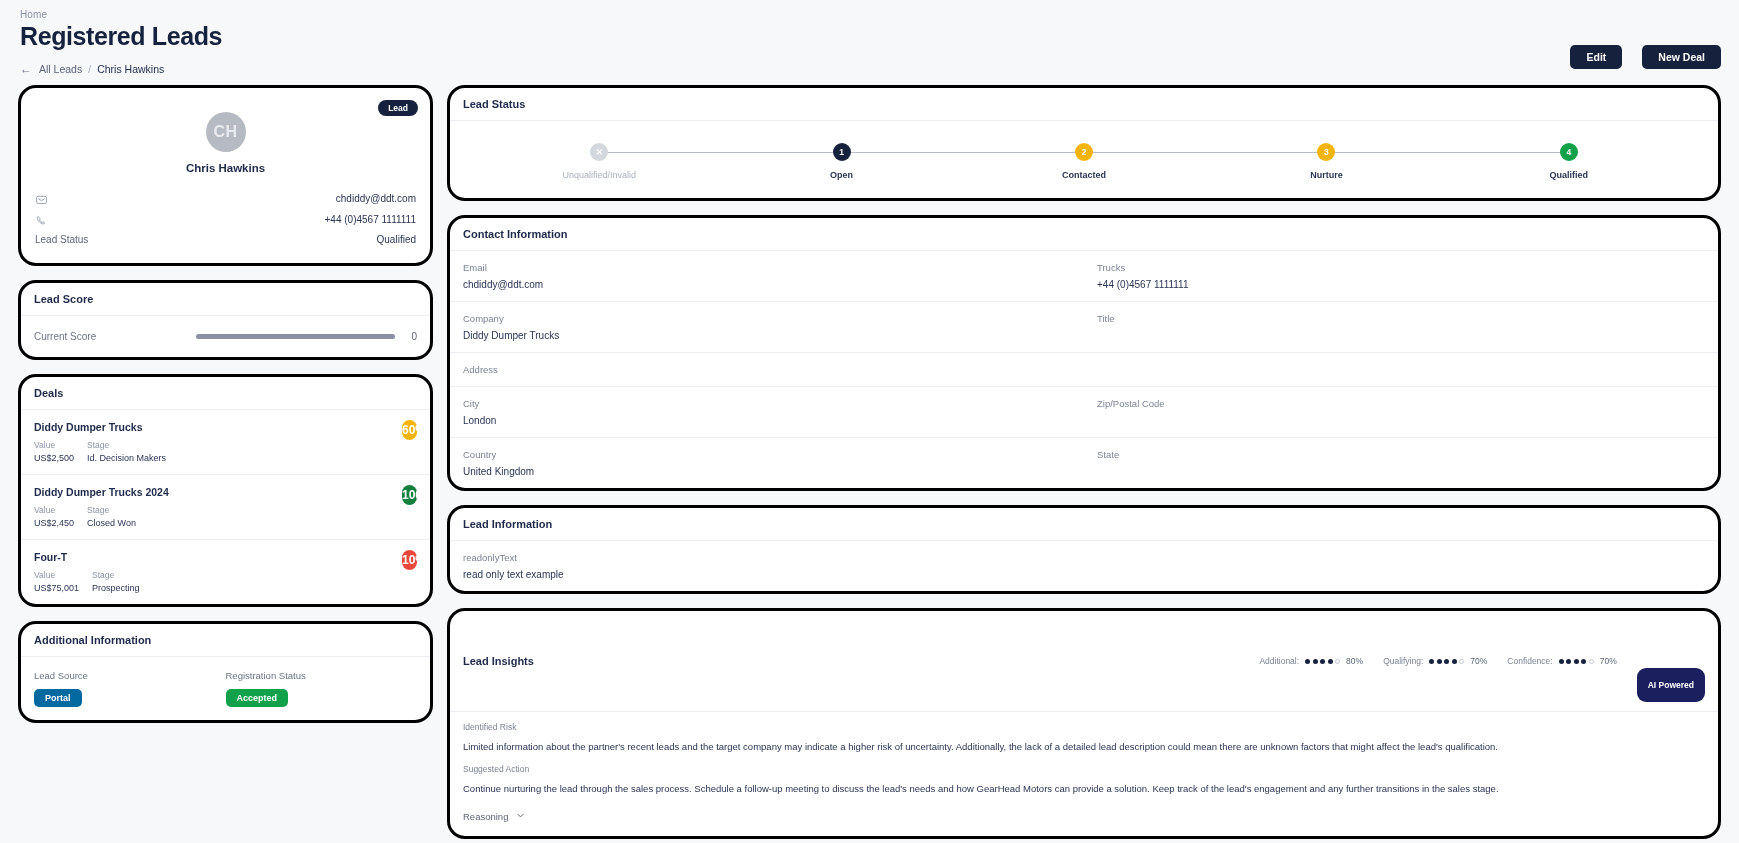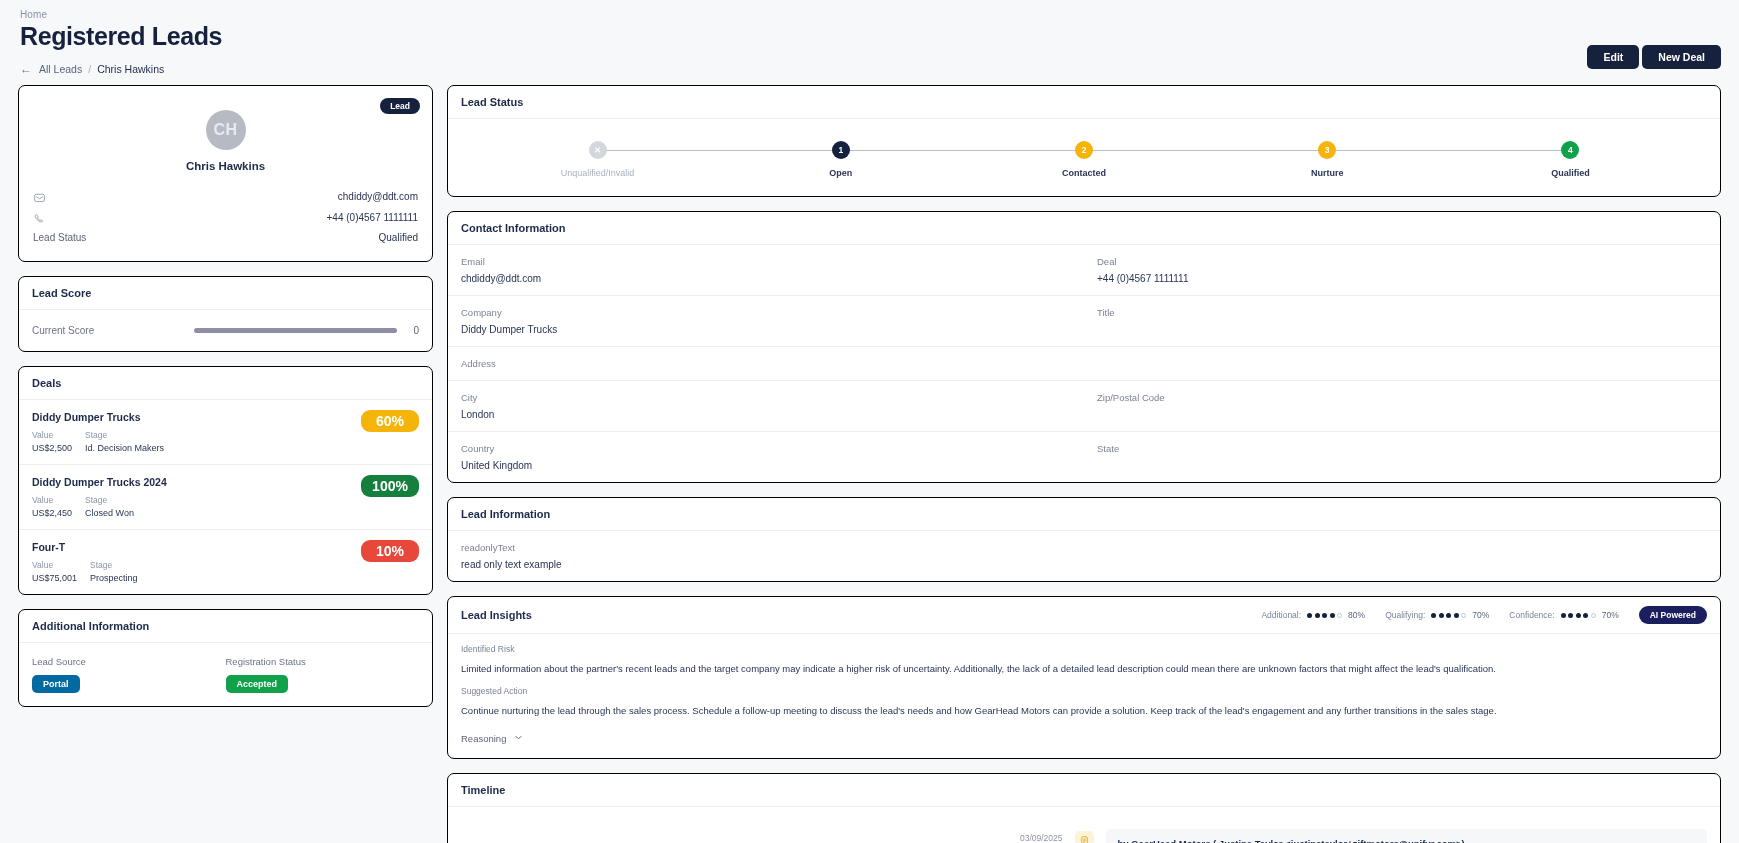--- a/index.html
+++ b/index.html
@@ -13,34 +13,34 @@
   .page { width: 1739px; height: 843px; position: relative; padding: 0 18px; }
 
   
   .crumb-top { font-size: 10px; color: #8a93a6; padding: 9px 0 2px 2px; letter-spacing: .1px; }
   .page-title { font-size: 25px; font-weight: 700; letter-spacing: -.4px; color: #16213e; padding-left: 2px; }
   .subbar { display: flex; align-items: center; padding: 12px 0 10px 2px; }
   .back-arrow { font-size: 12px; color: #6b7488; margin-right: 7px; line-height: 1; }
   .crumb-link { font-size: 10.5px; color: #5b6478; }
   .crumb-sep { font-size: 10.5px; color: #a6adbb; margin: 0 6px; }
   .crumb-cur { font-size: 10.5px; color: #1e2a4a; }
-  .hdr-actions { position: absolute; right: 18px; top: 45px; display: flex; gap: 3px; }
+  .hdr-actions { position: absolute; right: 18px; top: 45px; display: flex; gap: 20px; }
   .btn-dark {
     background: #16213e; color: #fff; border: none; border-radius: 5px;
     font-size: 10.5px; font-weight: 600; padding: 6px 16px; cursor: pointer;
     font-family: "Liberation Sans", sans-serif;
   }
 
   
   .cols { display: flex; gap: 14px; align-items: flex-start; }
   .col-left { width: 415px; flex: none; }
   .col-right { flex: 1; }
 
   .card {
-    background: #fff; border: 1px solid #000000; border-radius: 7px;
+    background: #fff; border: 3px solid #000000; border-radius: 18px;
     margin-bottom: 14px; overflow: hidden;
   }
   .card-head {
     padding: 10px 13px; font-size: 11px; font-weight: 700; color: #1e2a4a;
     border-bottom: 1px solid #eceef2;
   }
   .card-body { padding: 13px; }
 
   
   .profile { position: relative; padding: 16px 0 0; }
@@ -65,21 +65,21 @@
   .score-label { font-size: 10px; color: #6b7488; }
   .score-track { flex: 1; height: 5px; background: #8d8fa3; border-radius: 3px; margin: 0 12px 0 100px; }
   .score-val { font-size: 10px; color: #5b6478; min-width: 10px; text-align: right; }
 
   
   .deal { padding: 11px 13px; border-bottom: 1px solid #eceef2; position: relative; }
   .deal:last-child { border-bottom: none; }
   .deal-name { font-size: 10.5px; font-weight: 700; color: #1e2a4a; }
   .deal-pct {
     position: absolute; right: 13px; top: 10px; border-radius: 9px; color: #fff;
-    font-size: 14px; font-weight: 700; padding: 3px 0; width: 58px; text-align: center;
+    font-size: 12px; font-weight: 700; padding: 3px 0; width: 15px; text-align: center;
   }
   .deal-grid { display: flex; margin-top: 7px; }
   .deal-cell { margin-right: 13px; }
   .deal-cell.stage { min-width: 90px; }
   .dk { font-size: 8.5px; color: #8a93a6; }
   .dv { font-size: 9px; color: #2a3554; margin-top: 3px; }
 
   
   .addl { display: flex; }
   .addl-col { width: 50%; }
@@ -111,21 +111,21 @@
 
   
   .insights-head { display: flex; align-items: center; justify-content: space-between; padding: 9px 13px; border-bottom: 1px solid #eceef2; }
   .ratings { display: flex; align-items: center; gap: 20px; }
   .rating { display: flex; align-items: center; gap: 6px; }
   .rk { font-size: 8.5px; color: #7b8396; }
   .dots { display: flex; gap: 2.5px; }
   .pd { width: 5px; height: 5px; border-radius: 50%; background: #16213e; }
   .pd.off { background: #fff; border: 1px solid #c3c8d2; }
   .rv { font-size: 8.5px; color: #5b6478; }
-  .ai-badge { background: #1b1f5e; color: #fff; font-size: 8.5px; font-weight: 700; border-radius: 9px; padding: 4px 11px; }
+  .ai-badge { background: #1b1f5e; color: #fff; font-size: 8.5px; font-weight: 700; border-radius: 9px; padding: 12px 11px; margin-top: 48px; }
   .ins-block { padding: 10px 13px 0; }
   .ins-k { font-size: 8.5px; color: #7b8396; }
   .ins-v { font-size: 9.5px; color: #2a3554; margin-top: 8px; line-height: 1.45; }
   .reasoning { display: flex; align-items: center; gap: 7px; padding: 14px 13px 13px; font-size: 9.5px; color: #5b6478; cursor: pointer; }
 
   
   .tl { padding: 22px 13px 34px; position: relative; }
   .tl-spine { position: absolute; left: 50%; top: 30px; bottom: 40px; border-left: 1px dashed #d6dae2; }
   .tl-item { display: flex; align-items: stretch; margin-bottom: 14px; }
   .tl-left, .tl-right { width: 50%; display: flex; }
@@ -305,21 +305,21 @@
 
       <div class="card">
         <div class="card-head">Contact Information</div>
         <div class="fgrid">
           <div class="frow">
             <div class="fcell">
               <div class="fk">Email</div>
               <div class="fv">chdiddy@ddt.com</div>
             </div>
             <div class="fcell">
-              <div class="fk">Deal</div>
+              <div class="fk">Trucks</div>
               <div class="fv">+44 (0)4567 1111111</div>
             </div>
           </div>
           <div class="frow">
             <div class="fcell">
               <div class="fk">Company</div>
               <div class="fv">Diddy Dumper Trucks</div>
             </div>
             <div class="fcell">
               <div class="fk">Title</div>

